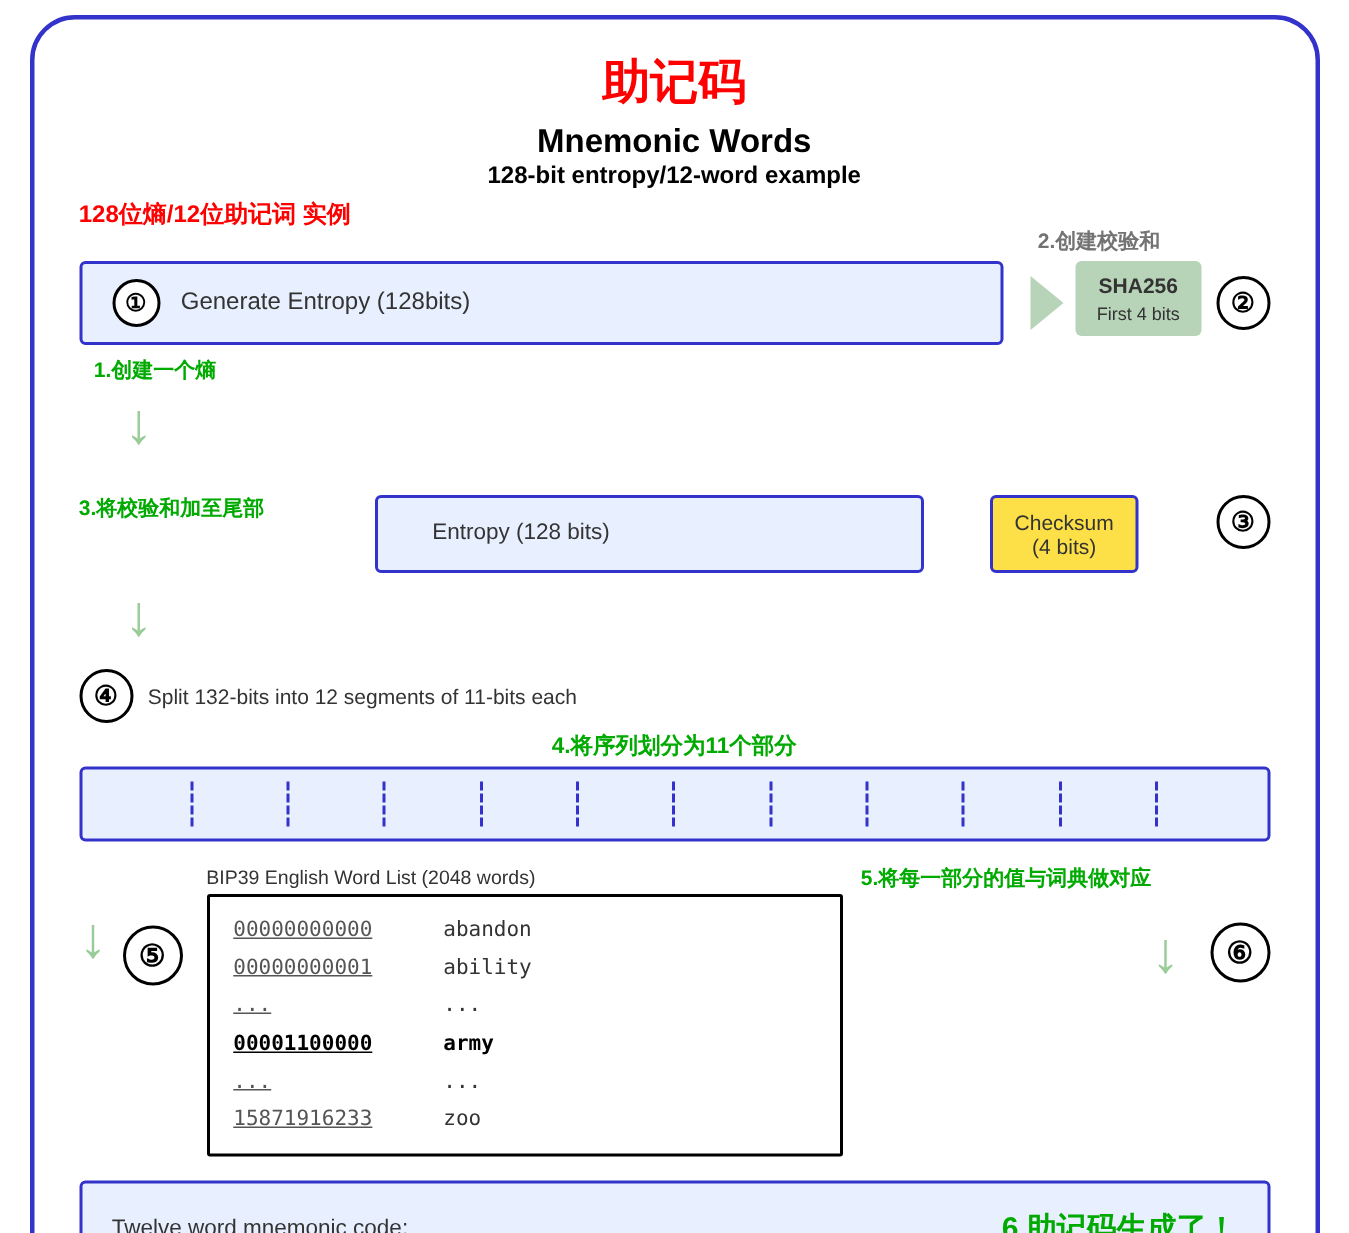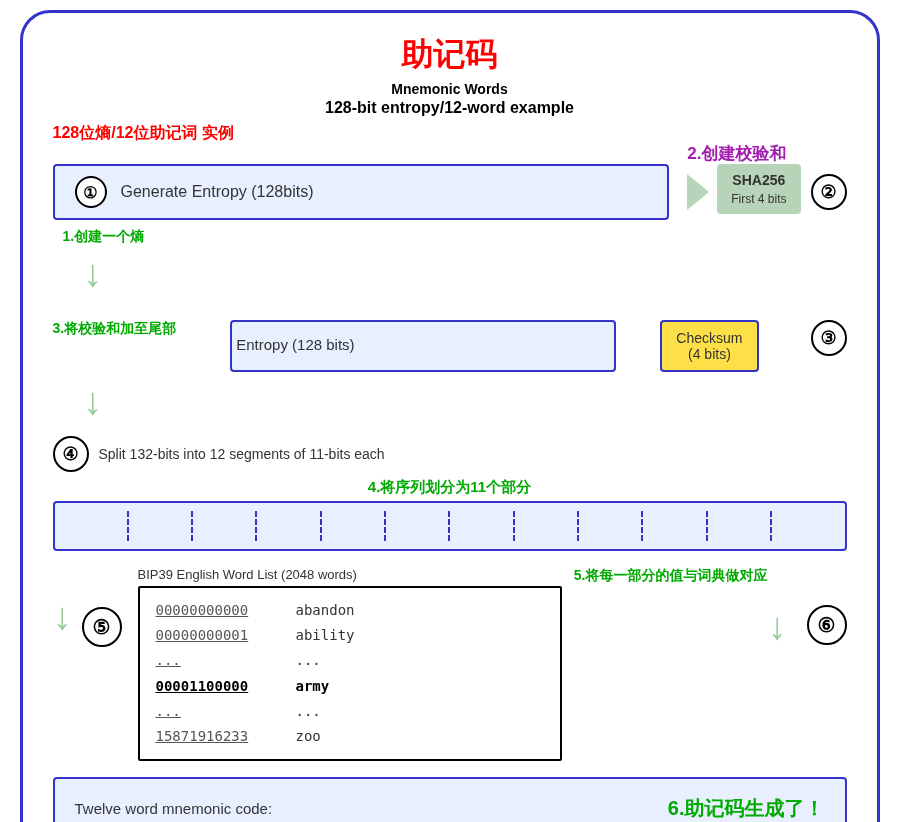--- a/index.html
+++ b/index.html
@@ -23,21 +23,21 @@
     }
     .title-cn {
       text-align: center;
       font-size: 32px;
       font-weight: bold;
       color: #ff0000;
       margin-bottom: 4px;
     }
     .title-en {
       text-align: center;
-      font-size: 14px;
+      font-size: 22px;
       font-weight: bold;
       color: #000;
       margin-bottom: 2px;
     }
     .subtitle-en {
       text-align: center;
       font-size: 16px;
       font-weight: bold;
       color: #000;
       margin-bottom: 6px;
@@ -144,24 +144,25 @@
       font-size: 14px;
       font-weight: bold;
       margin-right: 10px;
       flex-shrink: 0;
     }
     .entropy128-box {
       flex: 1;
       border: 2px solid #3333cc;
       border-radius: 4px;
       background: #e8f0ff;
-      padding: 14px 4px;
+      padding: 14px 36px;
       font-size: 15px;
       color: #333;
       margin-right: 0;
+      margin-left: 20px;
     }
     .checksum-box {
       border: 2px solid #3333cc;
       border-radius: 4px;
       background: #fde047;
       padding: 8px 14px;
       font-size: 14px;
       color: #333;
       text-align: center;
       min-width: 90px;
@@ -331,24 +332,24 @@
       font-size: 20px;
       font-weight: bold;
     }
 
     .section1-wrapper {
       position: relative;
       margin-bottom: 8px;
     }
     .label-above-right {
       position: absolute;
-      right: 60px;
+      right: 73px;
       top: -22px;
-      color: #a21caf;
-      font-size: 17px;
+      color: #737373;
+      font-size: 14px;
       font-weight: bold;
     }
     .label-below-left {
       color: #00aa00;
       font-size: 14px;
       font-weight: bold;
       margin-bottom: 4px;
       padding-left: 10px;
     }
   </style>

